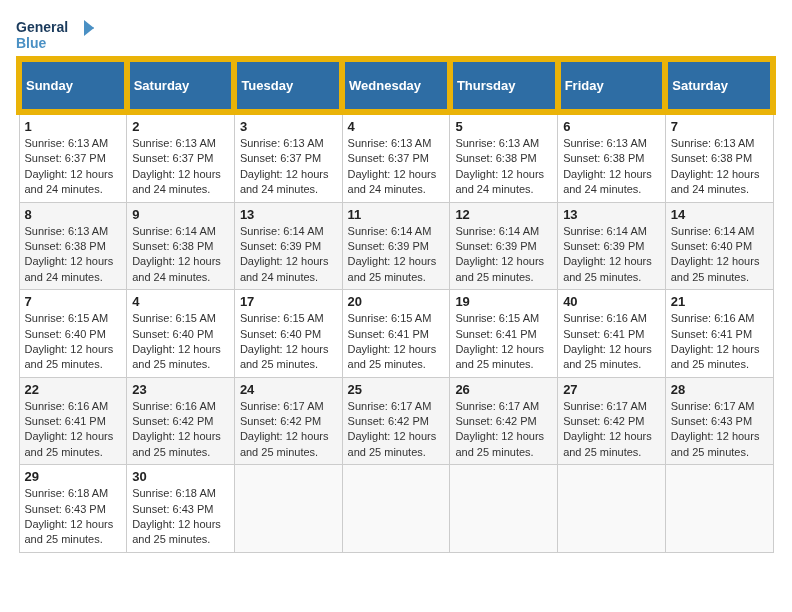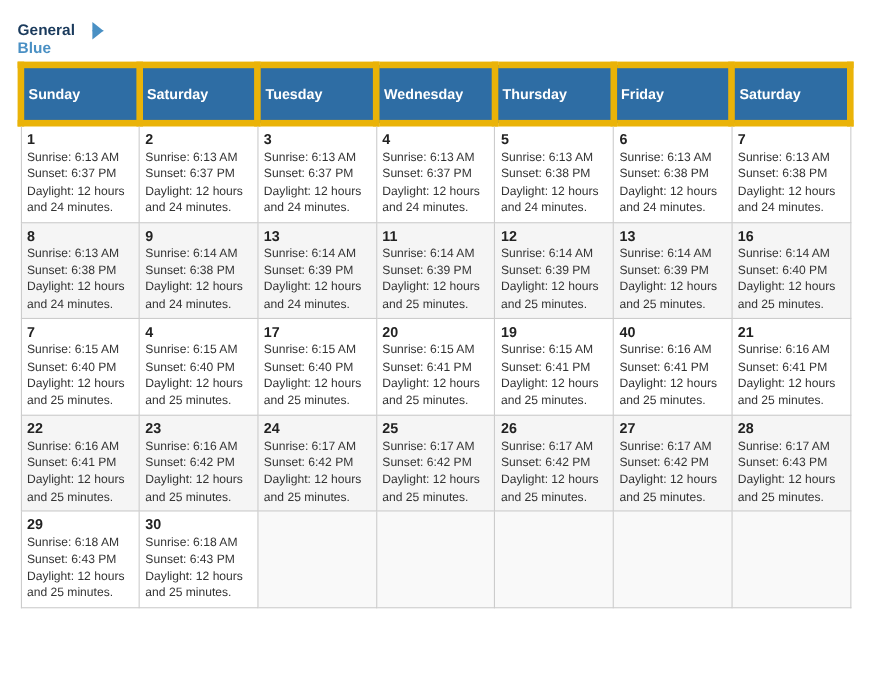--- a/index.html
+++ b/index.html
@@ -155,21 +155,21 @@
       </td>
         <td>
         <span class="day-num">12</span>
         <span class="day-info">Sunrise: 6:14 AM<br>Sunset: 6:39 PM<br>Daylight: 12 hours and 25 minutes.</span>
       </td>
         <td>
         <span class="day-num">13</span>
         <span class="day-info">Sunrise: 6:14 AM<br>Sunset: 6:39 PM<br>Daylight: 12 hours and 25 minutes.</span>
       </td>
         <td>
-        <span class="day-num">16</span>
+        <span class="day-num">14</span>
         <span class="day-info">Sunrise: 6:14 AM<br>Sunset: 6:40 PM<br>Daylight: 12 hours and 25 minutes.</span>
       </td>
       </tr>
       <tr>
         <td>
         <span class="day-num">7</span>
         <span class="day-info">Sunrise: 6:15 AM<br>Sunset: 6:40 PM<br>Daylight: 12 hours and 25 minutes.</span>
       </td>
         <td>
         <span class="day-num">4</span>

